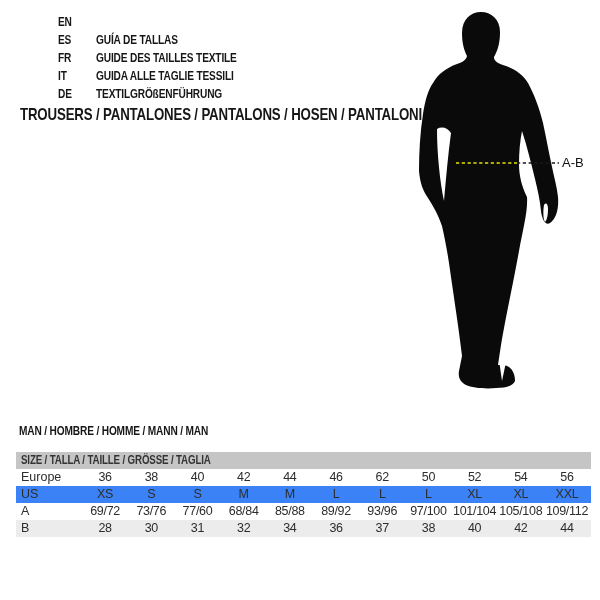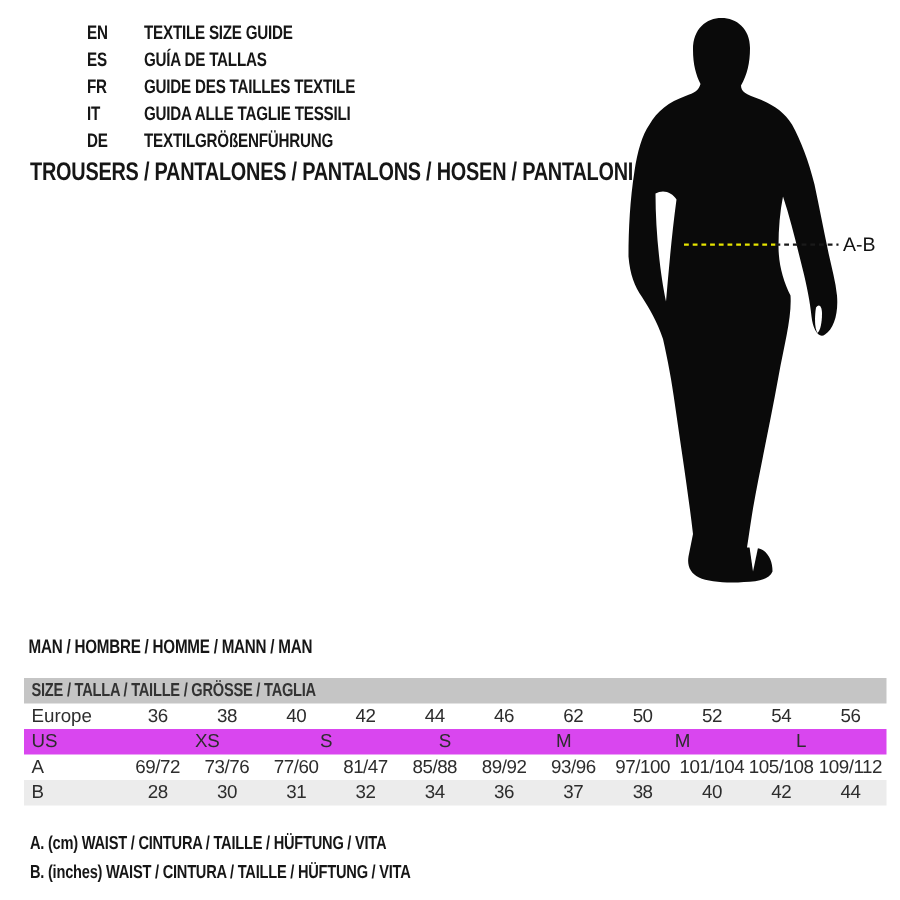--- a/index.html
+++ b/index.html
@@ -30,21 +30,20 @@
   .fnote{height:19px;line-height:19px;font-weight:bold;font-size:12.5px;display:block;}
 </style>
 </head>
 <body>
 
 <div class="page">
 
   <div class="lang-list" id="langList">
       <div class="lang-row">
         <span class="lang-code"><span class="cond">EN</span></span>
-        <span class="lang-label"><span class="cond">TEXTILE SIZE GUIDE</span></span>
       </div>
       <div class="lang-row">
         <span class="lang-code"><span class="cond">ES</span></span>
         <span class="lang-label"><span class="cond">GUÍA DE TALLAS</span></span>
       </div>
       <div class="lang-row">
         <span class="lang-code"><span class="cond">FR</span></span>
         <span class="lang-label"><span class="cond">GUIDE DES TAILLES TEXTILE</span></span>
       </div>
       <div class="lang-row">
@@ -119,40 +118,40 @@
           <span class="cell">40</span>
           <span class="cell">42</span>
           <span class="cell">44</span>
           <span class="cell">46</span>
           <span class="cell">62</span>
           <span class="cell">50</span>
           <span class="cell">52</span>
           <span class="cell">54</span>
           <span class="cell">56</span>
         </div>
-        <div class="srow" style="background: #d946ef; gap: 33px;">
+        <div class="srow" style="background: #3b82f6;">
           <span class="lbl">US</span>
           <span class="cell">XS</span>
           <span class="cell">S</span>
           <span class="cell">S</span>
           <span class="cell">M</span>
           <span class="cell">M</span>
           <span class="cell">L</span>
           <span class="cell">L</span>
           <span class="cell">L</span>
           <span class="cell">XL</span>
           <span class="cell">XL</span>
           <span class="cell">XXL</span>
         </div>
         <div class="srow">
           <span class="lbl">A</span>
           <span class="cell">69/72</span>
           <span class="cell">73/76</span>
           <span class="cell">77/60</span>
-          <span class="cell">81/47</span>
+          <span class="cell">68/84</span>
           <span class="cell">85/88</span>
           <span class="cell">89/92</span>
           <span class="cell">93/96</span>
           <span class="cell">97/100</span>
           <span class="cell">101/104</span>
           <span class="cell">105/108</span>
           <span class="cell">109/112</span>
         </div>
         <div class="srow" style="background: rgb(236, 236, 236);">
           <span class="lbl">B</span>
@@ -164,18 +163,14 @@
           <span class="cell">36</span>
           <span class="cell">37</span>
           <span class="cell">38</span>
           <span class="cell">40</span>
           <span class="cell">42</span>
           <span class="cell">44</span>
         </div>
       </div>
   </div>
 
-  <div class="footnotes" id="footnotes">
-      <div class="fnote"><span class="cond">A. (cm) WAIST / CINTURA / TAILLE / HÜFTUNG / VITA</span></div>
-      <div class="fnote"><span class="cond">B. (inches) WAIST / CINTURA / TAILLE / HÜFTUNG / VITA</span></div>
-    </div>
 
 </div>
 
 </body></html>

